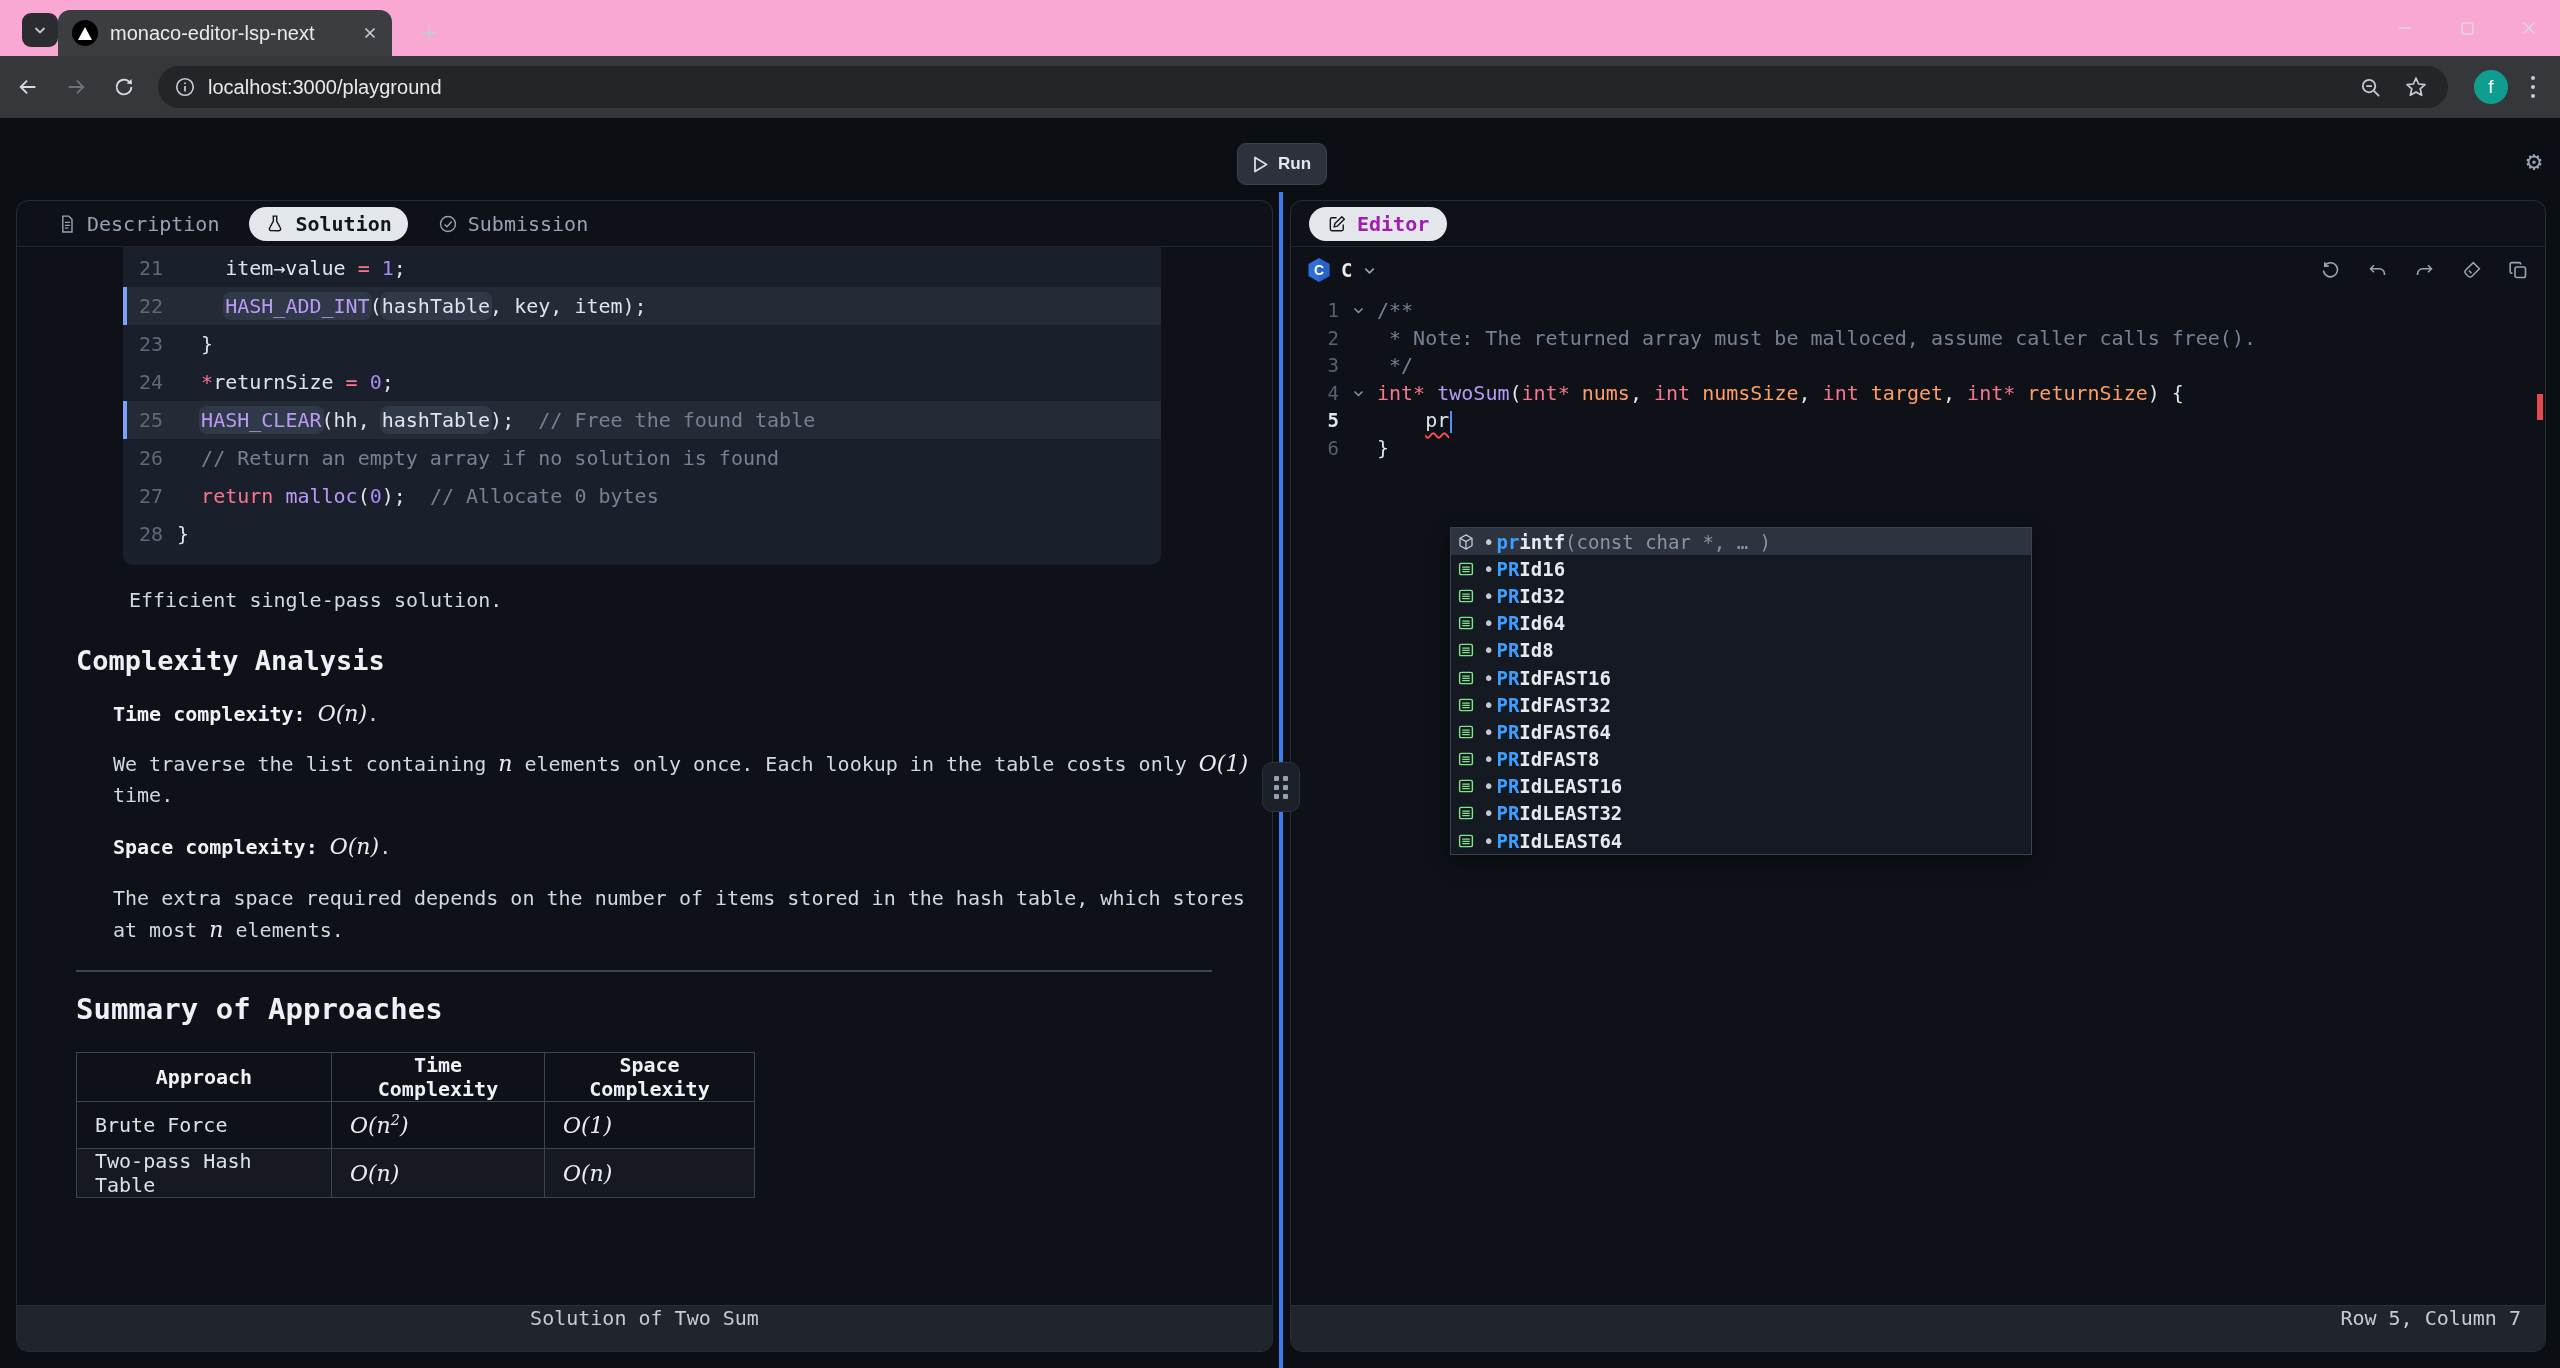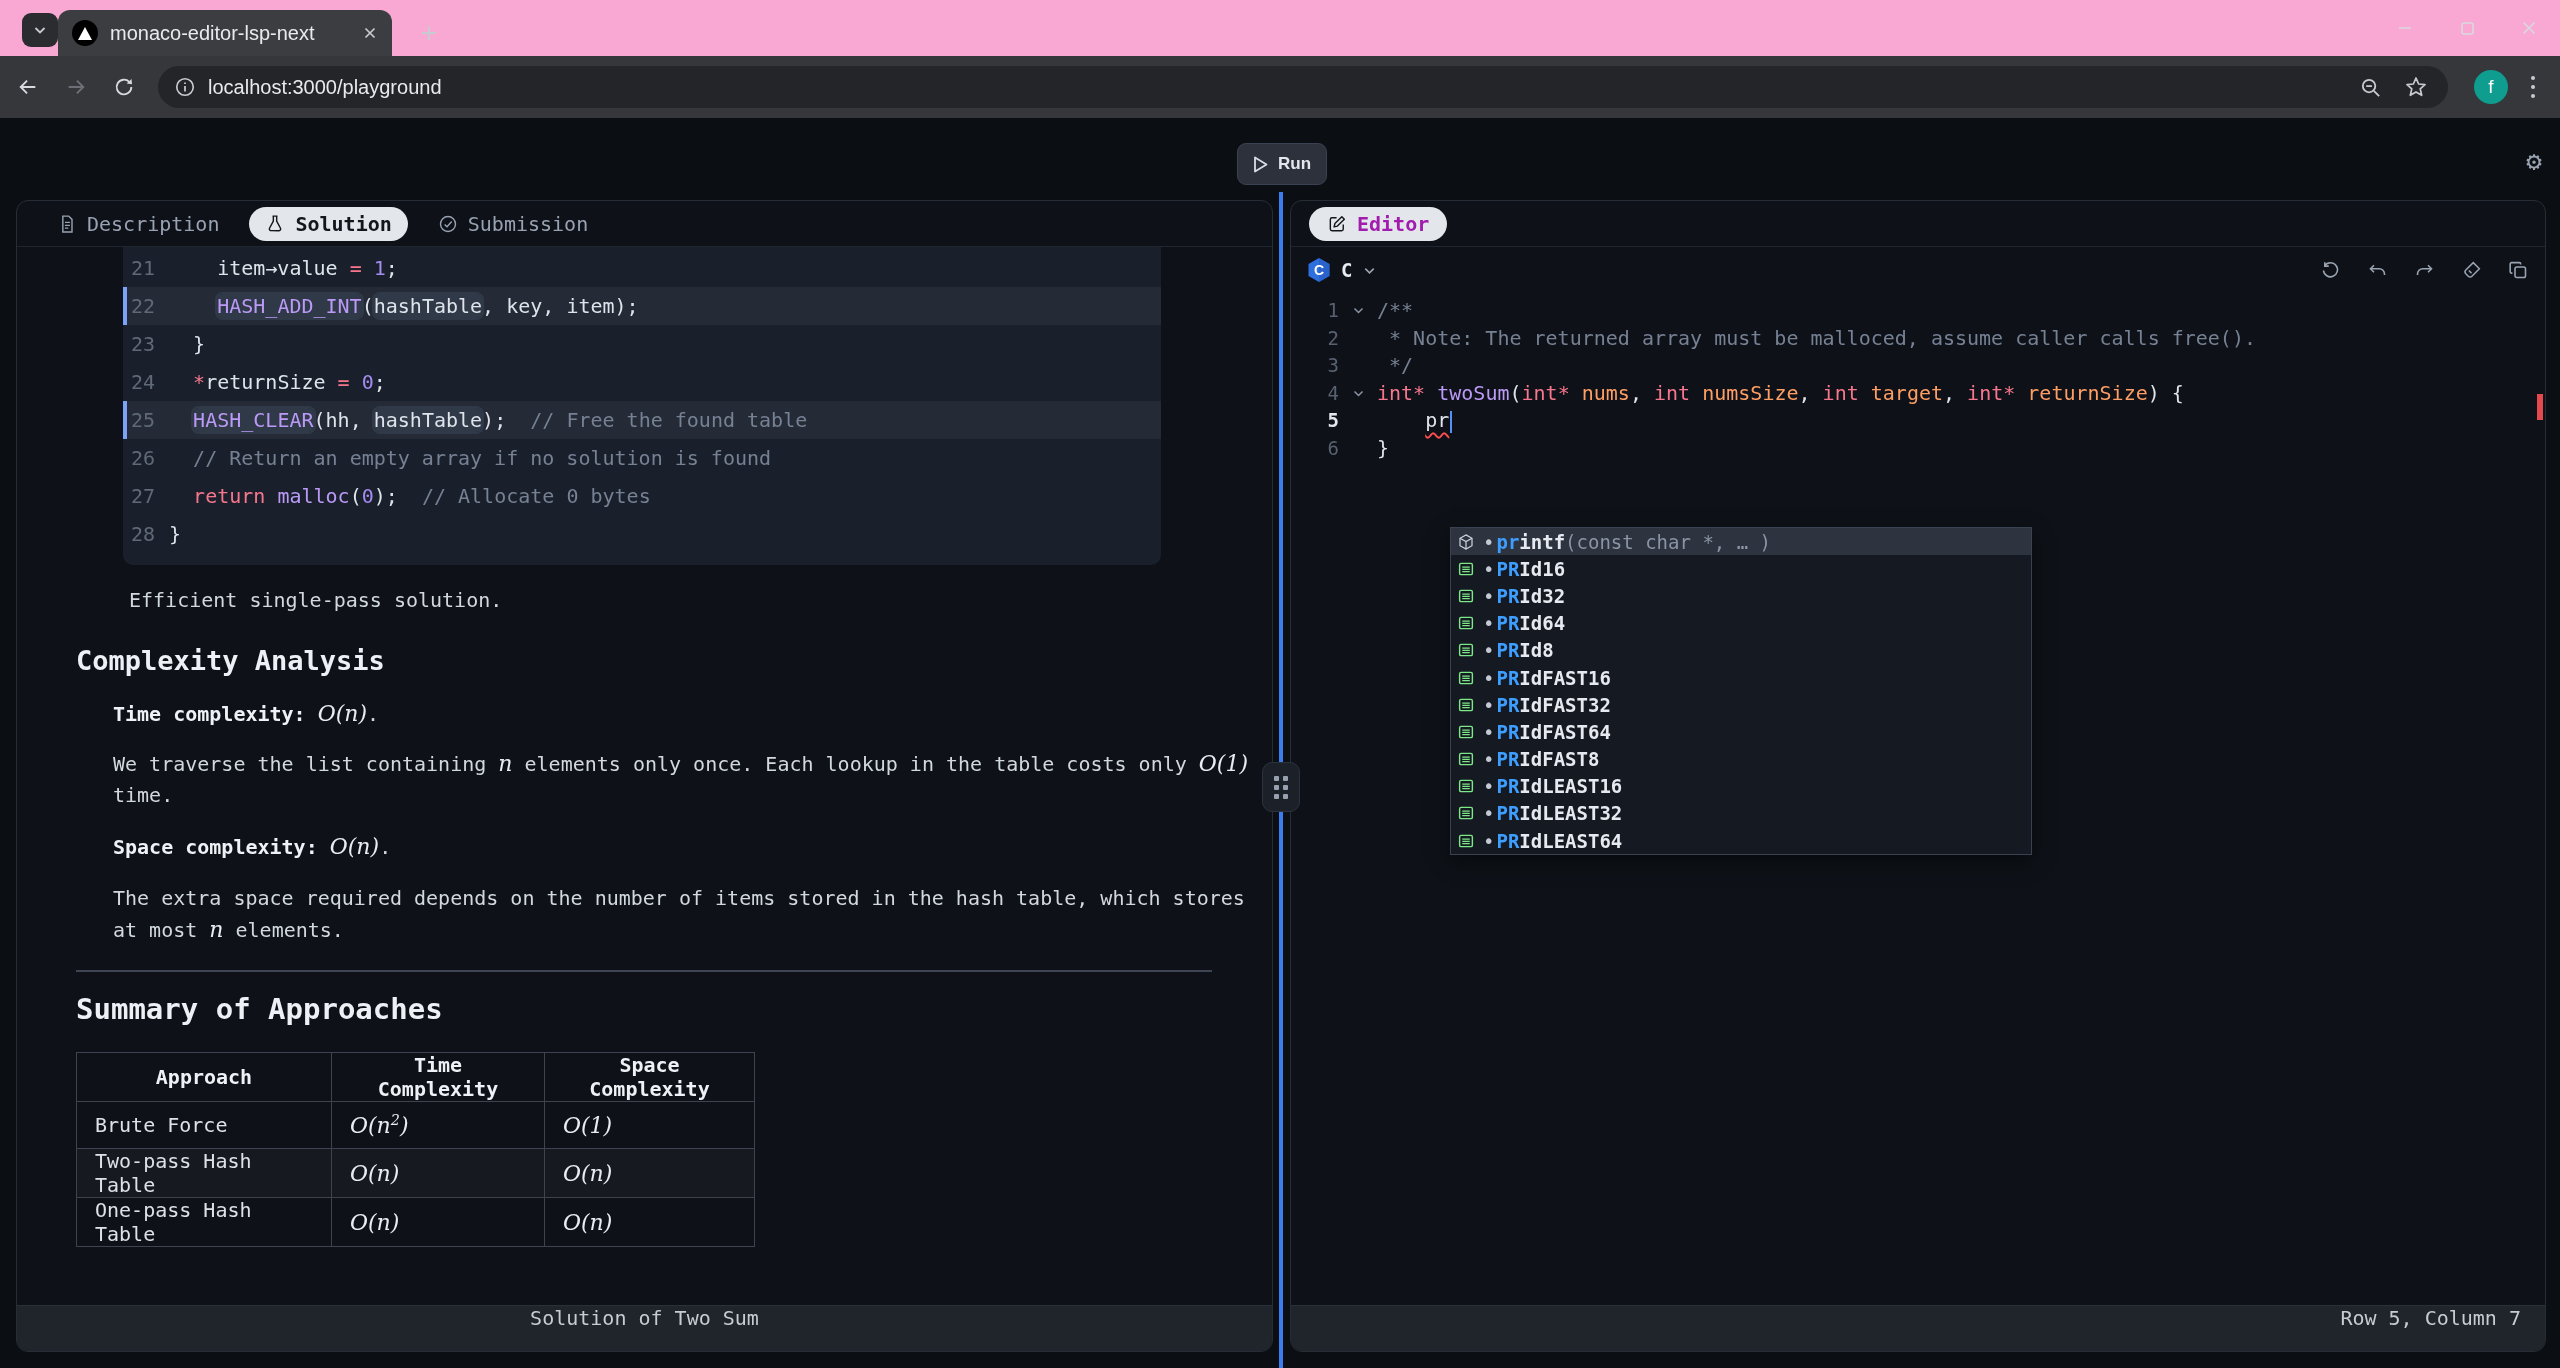--- a/index.html
+++ b/index.html
@@ -40,21 +40,21 @@
   #right-panel{left:1290px;width:1256px;}
   .panel-footer{position:absolute;left:0;right:0;bottom:0;height:46px;background:#20242b;border-top:1px solid #2a3039;display:flex;align-items:flex-start;color:#c6ccd4;font-size:20px;}
 
   
   .ltabs{height:46px;flex:none;display:flex;align-items:center;gap:14px;padding-left:24px;border-bottom:1px solid #20262f;}
   .ltab{display:flex;align-items:center;gap:10px;color:#98a2b3;font-size:20px;padding:5px 16px;border-radius:999px;cursor:pointer;}
   .ltab.active{background:#e3e6ea;color:#12161d;font-weight:bold;}
   .lcontent{flex:1;overflow:hidden;position:relative;padding-bottom:46px;}
 
   .codeblock{margin-left:106px;width:1038px;background:#1a202b;border-radius:0 0 10px 10px;padding:2px 0 12px 0;font-size:20px;}
-  .cb-line{display:flex;height:38px;line-height:38px;white-space:pre;}
+  .cb-line{display:flex;height:38px;line-height:38px;white-space:pre;padding-left:8px;}
   .cb-line.hl{background:#242b37;box-shadow:inset 4px 0 0 #7aa2f7;}
   .cb-num{width:46px;text-align:right;color:#5f6978;flex:none;padding-right:14px;}
   .cb-code{color:#dfe4ec;}
 
   .doc{color:#d2d8e0;font-size:20px;}
   .doc .bold{font-weight:bold;color:#eef1f5;}
   .p-intro{margin:22px 0 0 112px;line-height:26px;}
   .h2{margin-left:59px;color:#edf0f5;font-weight:bold;}
   .h2a{margin-top:32px;font-size:27px;}
   .h2b{margin-top:20px;font-size:29px;}
@@ -257,25 +257,20 @@
                 </tr>
               </thead>
             <tbody>
                 <tr>
                   <td><span>Brute Force</span></td>
                   <td><span class="math">O(n</span><sup class="math">2</sup><span class="math">)</span></td>
                   <td><span class="math">O(1)</span></td>
                 </tr>
                 <tr>
                   <td><span>Two-pass Hash Table</span></td>
-                  <td><span class="math">O(n)</span></td>
-                  <td><span class="math">O(n)</span></td>
-                </tr>
-                <tr>
-                  <td><span>One-pass Hash Table</span></td>
                   <td><span class="math">O(n)</span></td>
                   <td><span class="math">O(n)</span></td>
                 </tr>
               </tbody>
           </table>
         </div>
       </div>
       <div class="panel-footer" id="left-footer">
         <span>Solution of Two Sum</span>
       </div>

